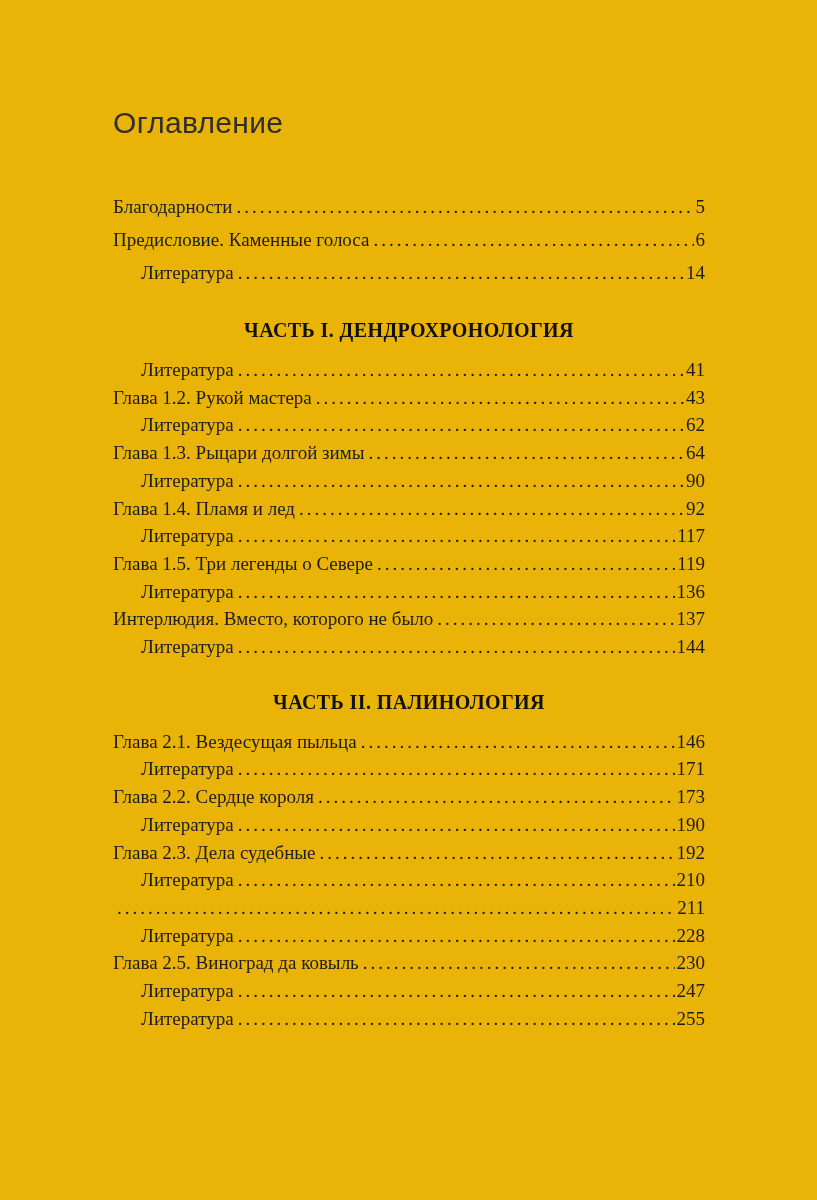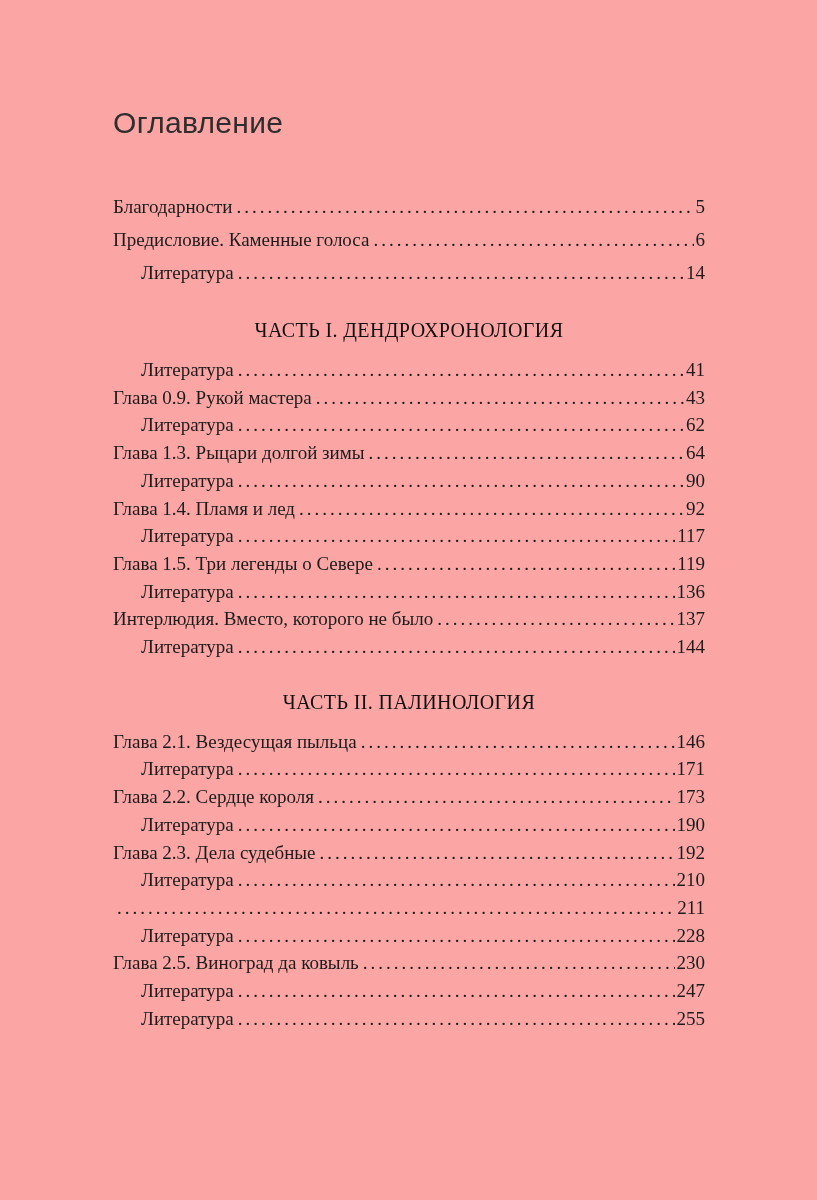--- a/index.html
+++ b/index.html
@@ -4,21 +4,21 @@
 <style>
   html, body {
     margin: 0;
     padding: 0;
     background: #ffffff;
   }
   .page {
     position: relative;
     width: 817px;
     height: 1200px;
-    background: #fca5a5;
+    background: #eab308;
     overflow: hidden;
     font-family: "Liberation Serif", serif;
     color: #1c1c1c;
   }
   .content {
     position: absolute;
     left: 113px;
     right: 112px;
     top: 0;
   }
@@ -29,21 +29,21 @@
     font-weight: 300;
     font-size: 30px;
     color: #2e2e2e;
     letter-spacing: 0.3px;
   }
   .toc {
     margin-top: 50px;
   }
   .section-heading {
     text-align: center;
-    font-weight: 400;
+    font-weight: 700;
     font-size: 20px;
     letter-spacing: 0.4px;
     margin: 30px 0 14px 0;
     color: #111111;
   }
   .entry {
     display: flex;
     align-items: baseline;
     font-size: 19px;
     line-height: 27.7px;
@@ -98,21 +98,21 @@
           </div>
         </div>
         <div class="section">
           <div class="section-heading">ЧАСТЬ I. ДЕНДРОХРОНОЛОГИЯ</div>
           <div class="entry indent">
             <span class="label">Литература</span>
             <span class="dots"></span>
             <span class="pagenum">41</span>
           </div>
           <div class="entry">
-            <span class="label">Глава 0.9. Рукой мастера</span>
+            <span class="label">Глава 1.2. Рукой мастера</span>
             <span class="dots"></span>
             <span class="pagenum">43</span>
           </div>
           <div class="entry indent">
             <span class="label">Литература</span>
             <span class="dots"></span>
             <span class="pagenum">62</span>
           </div>
           <div class="entry">
             <span class="label">Глава 1.3. Рыцари долгой зимы</span>

